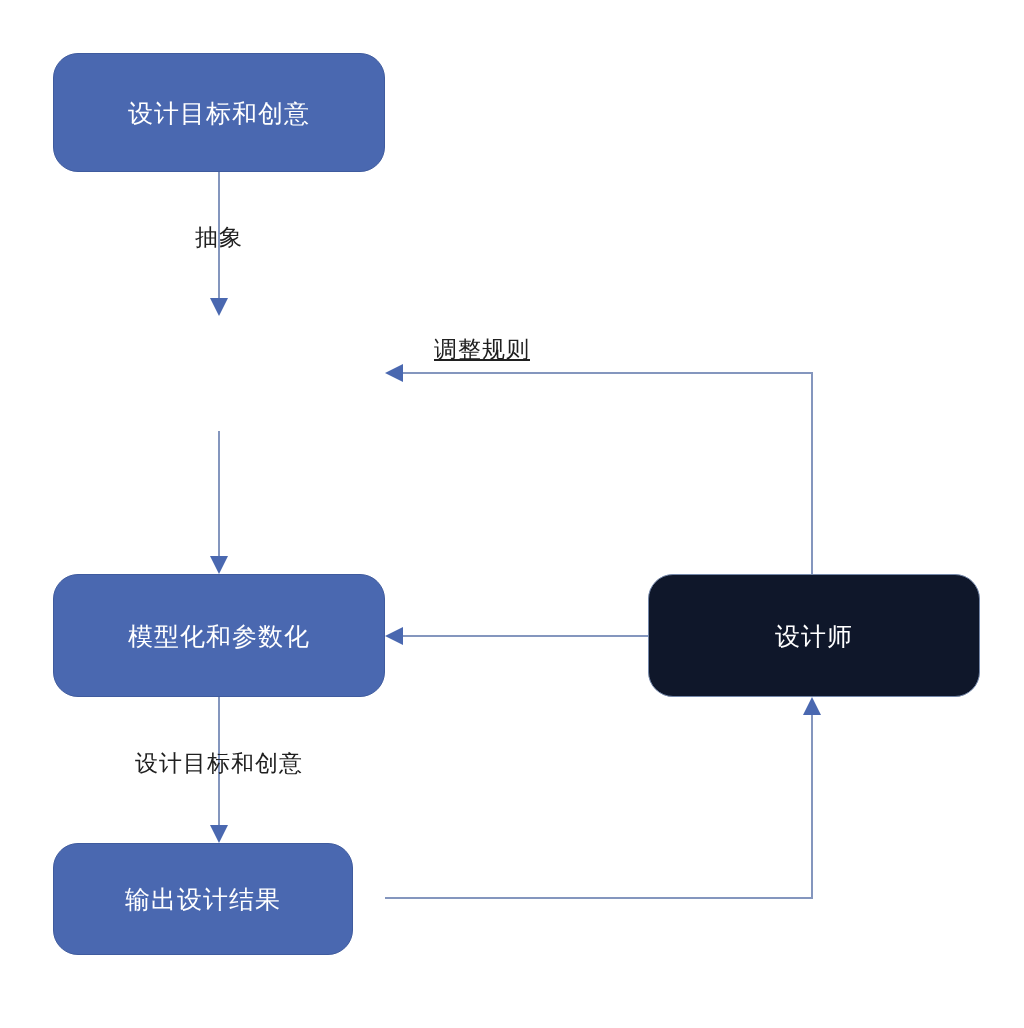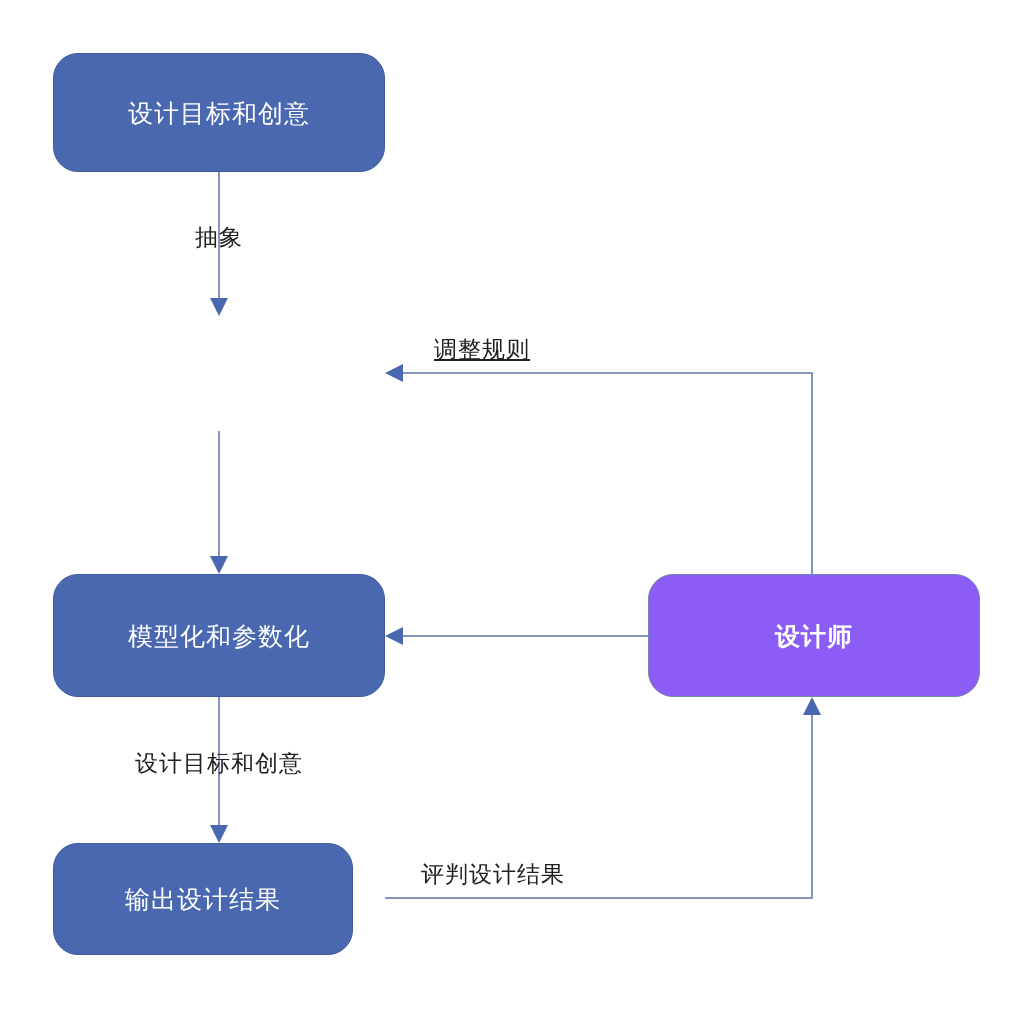--- a/index.html
+++ b/index.html
@@ -31,23 +31,22 @@
     line-height: 1.2;
     text-align: center;
     user-select: none;
     border-radius: 25px;
   }
   .node.primary {
     background: #4A68B0;
     border: 1px solid #3f5b9e;
   }
   .node.actor {
-    background: #8b5cf6;
+    background: #0f172a;
     border: 1px solid #7487a9;
-    font-weight: bold;
   }
   
   .edge-label {
     position: absolute;
     color: #202020;
     font-size: 23px;
     letter-spacing: 1px;
     white-space: nowrap;
     user-select: none;
     text-align: center;
@@ -129,15 +128,14 @@
   </div>
 
   <div class="edge-label centered" style="left:219px; top:222px;">抽象</div>
 
 
   <div class="edge-label centered" style="left:219px; top:748px;">设计目标和创意</div>
 
   <div class="edge-label" style="left:434px; top:334px;text-decoration:underline;">调整规则</div>
 
 
-  <div class="edge-label" style="left:421px; top:859px;">评判设计结果</div>
 
 </div>
 
 </body></html>

